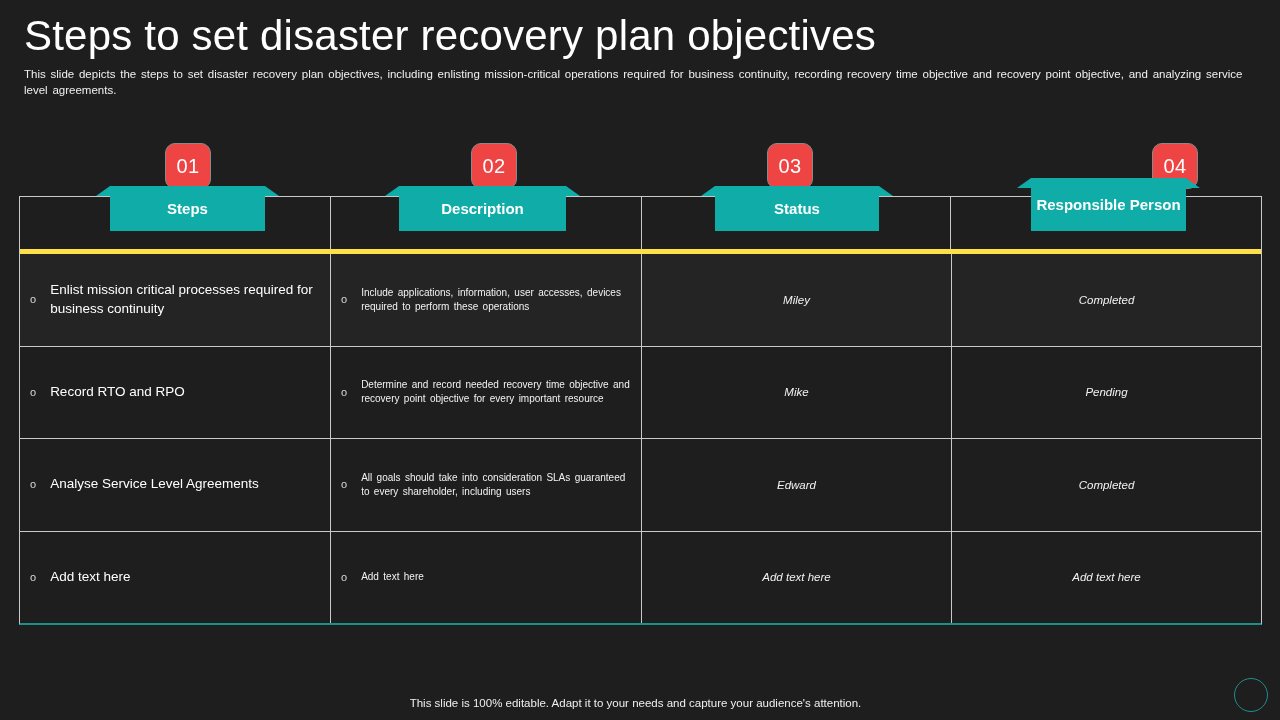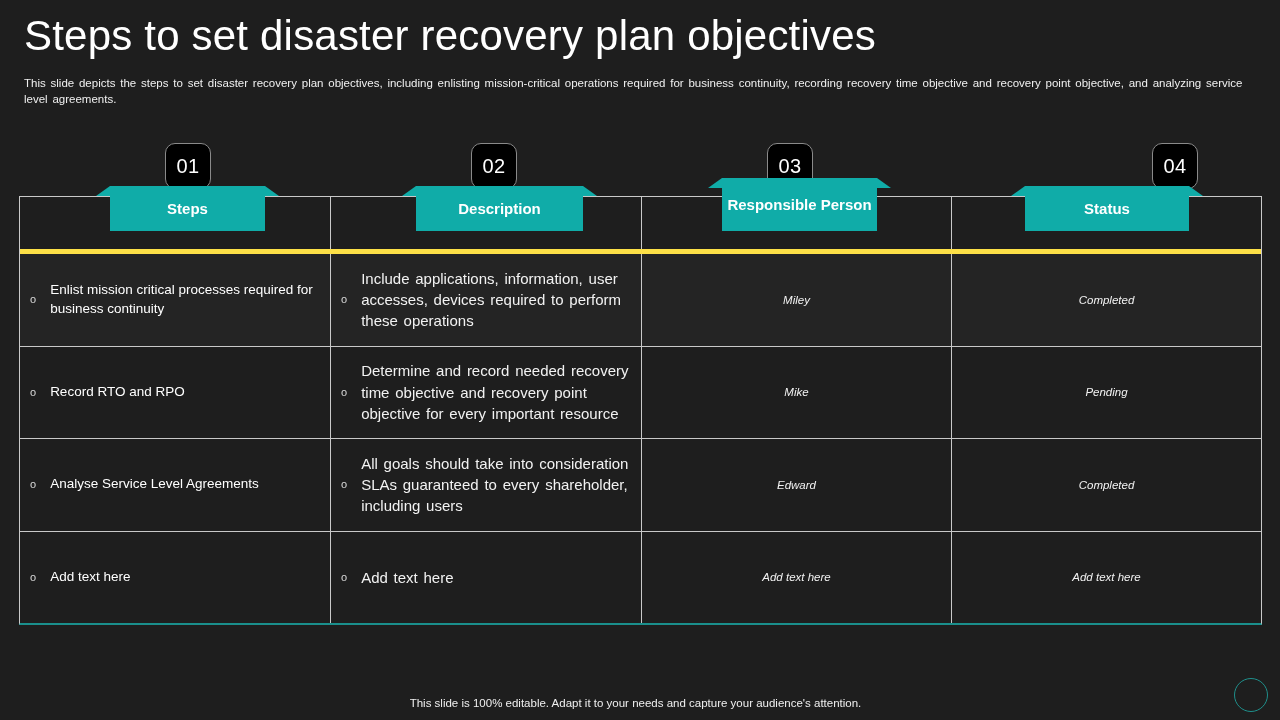--- a/index.html
+++ b/index.html
@@ -25,21 +25,21 @@
   #page-title {
     font-size: 42px;
     font-weight: 400;
     line-height: 1.12;
     letter-spacing: 0.2px;
     color: #ffffff;
     white-space: nowrap;
   }
 
   #page-subtitle {
-    margin-top: 16px;
+    margin-top: 7px;
     font-size: 11.5px;
     line-height: 1.42;
     color: #f0f0f0;
     max-width: 1232px;
     word-spacing: 1.6px;
   }
 
   
   #badge-row {
     position: absolute;
@@ -49,21 +49,21 @@
     height: 46px;
   }
 
   .step-badge {
     position: absolute;
     top: 0;
     width: 46px;
     height: 46px;
     border: 1px solid #8a8a8a;
     border-radius: 10px;
-    background: #000000;
+    background: #ef4444;
     color: #ffffff;
     font-size: 20px;
     display: flex;
     align-items: center;
     justify-content: center;
     letter-spacing: 0.5px;
   }
 
   
   #objectives-table {
@@ -171,21 +171,21 @@
     font-family: "Liberation Sans", sans-serif;
   }
 
   .cell-text-lg {
     font-size: 13.5px;
     line-height: 1.38;
     color: #ffffff;
   }
 
   .cell-text-sm {
-    font-size: 15px;
+    font-size: 10px;
     line-height: 1.42;
     color: #f2f2f2;
     word-spacing: 1.6px;
   }
 
   .cell.center {
     justify-content: center;
     text-align: center;
     font-size: 11.5px;
     color: #f2f2f2;
@@ -234,28 +234,28 @@
   <div class="step-badge" style="left:1133px;">04</div>
 </div>
 
 <div id="objectives-table">
 
   <div class="table-head">
     <div class="head-cell col-1">
       <div class="ribbon one-line" style="left:90px; width:155px;">Steps</div>
     </div>
     <div class="head-cell col-2">
-      <div class="ribbon one-line" style="left:85px; width:167px;">Description</div>
+      <div class="ribbon one-line" style="left:68px; width:167px;">Description</div>
+    </div>
+    <div class="head-cell col-4">
+      <div class="ribbon one-line" style="left:73px; width:164px;">Status</div>
     </div>
     <div class="head-cell col-3">
       <div class="ribbon two-line" style="left:80px; width:155px;">Responsible Person</div>
     </div>
-    <div class="head-cell col-4">
-      <div class="ribbon one-line" style="left:73px; width:164px;">Status</div>
-    </div>
   </div>
 
   <div class="table-body">
 
     <div class="table-row alt">
       <div class="cell bullet-cell col-1">
         <span class="bullet">o</span>
         <span class="cell-text-lg">Enlist mission critical processes required for business continuity</span>
       </div>
       <div class="cell bullet-cell col-2">

